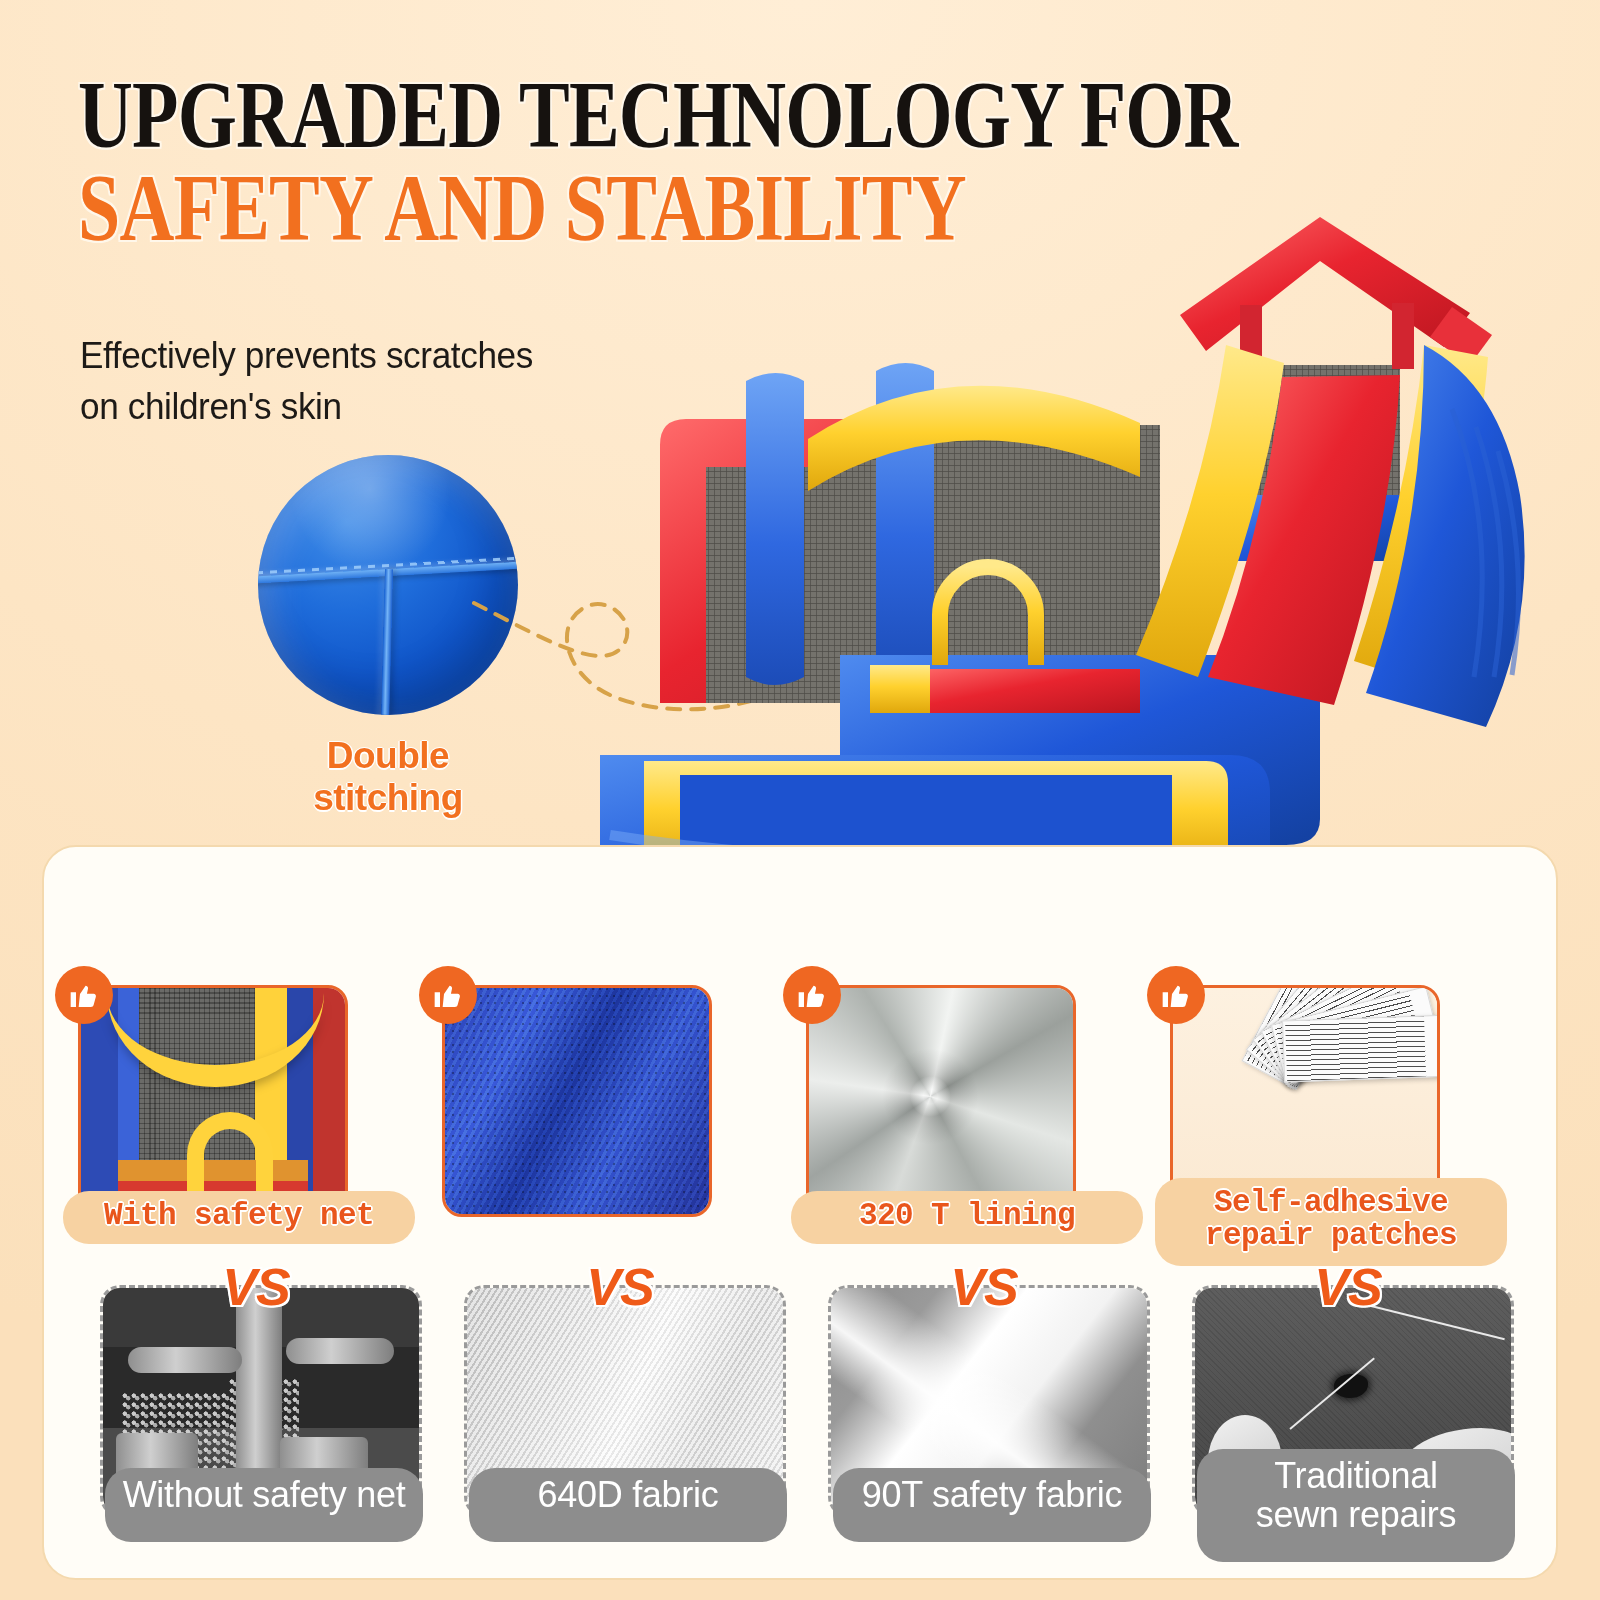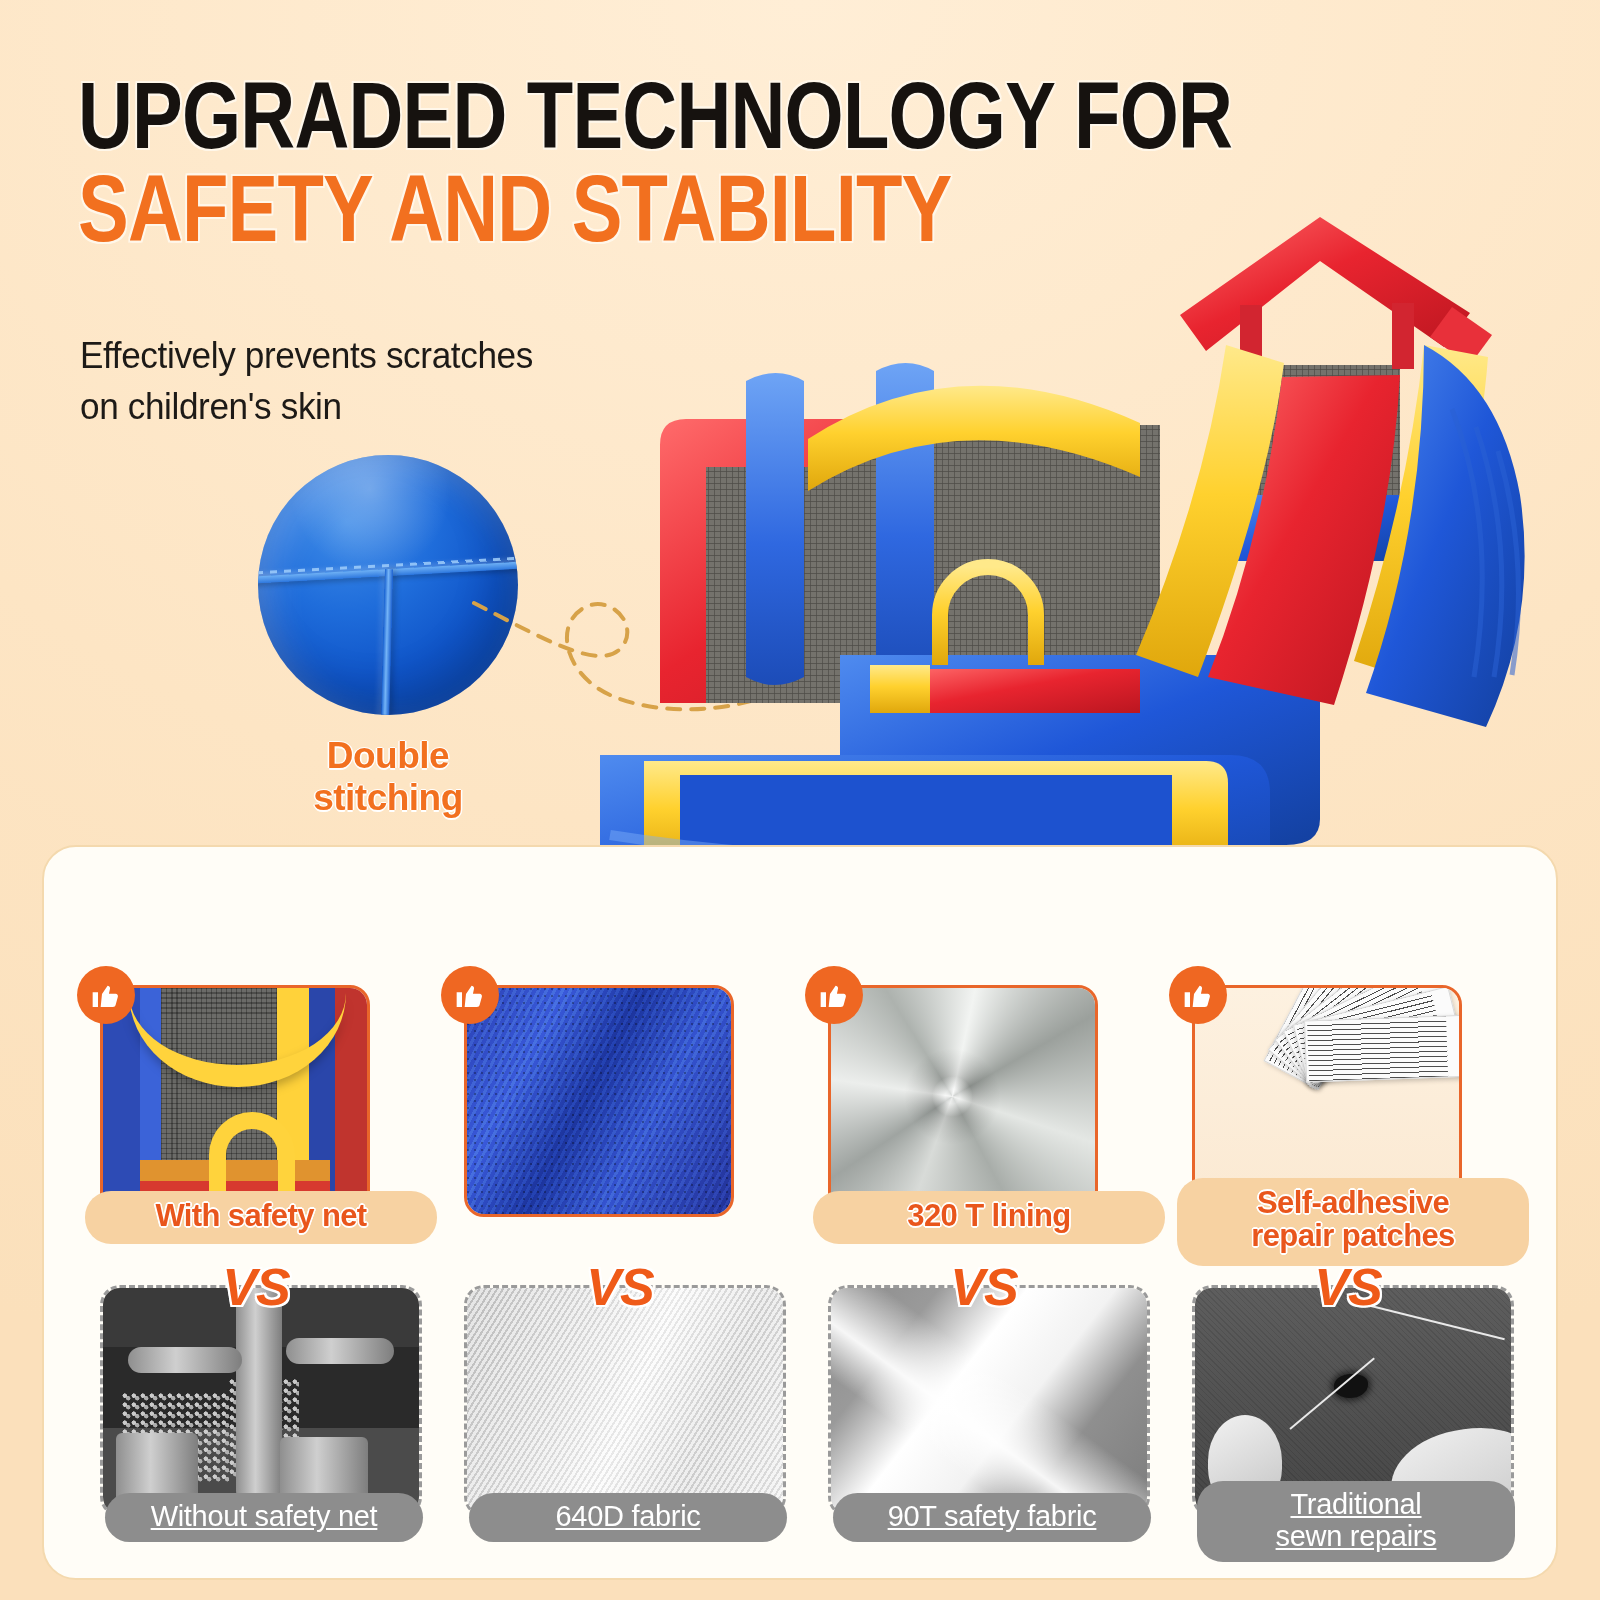--- a/index.html
+++ b/index.html
@@ -11,21 +11,21 @@
     overflow:hidden;
   }
   #stage{
     position:absolute; inset:0; width:1600px; height:1600px;
     background:
       radial-gradient(120% 90% at 50% 0%, #ffeed6 0%, #fde5c4 58%, #fbe0bb 100%);
   }
 
   
   .headline{
-    position:absolute; left:78px; top:72px; width:1180px;
+    position:absolute; left:78px; top:72px; width:1180px;font-family:Liberation Serif, serif;
   }
   .hl-line{
     font-weight:bold;
     letter-spacing:-1px;
     line-height:0.92;
     white-space:nowrap;
     transform:scaleX(0.80);
     transform-origin:left center;
     text-shadow:
        2px 0 0 #fff7ea, -2px 0 0 #fff7ea, 0 2px 0 #fff7ea, 0 -2px 0 #fff7ea,
@@ -92,23 +92,24 @@
 
   
   .grid{
     position:absolute; left:78px; top:985px;
     width:1450px; height:570px;
     display:grid; grid-template-columns:repeat(4, 356px); gap:8px;
   }
   .col{ position:relative; }
 
   .good-card{
-    position:relative; width:270px; height:232px; margin-left:22px;
+    position:relative; width:270px; height:232px; 
     border:3px solid #e9662a; border-radius:20px;
     overflow:visible;
+    font-family:Liberation Mono, monospace;
   }
   .good-img{
     position:absolute; inset:0; border-radius:17px; overflow:hidden;
   }
   .thumb-badge{
     position:absolute; left:-26px; top:-22px; width:58px; height:58px;
     border-radius:50%; background:#ef6722;
     display:flex; align-items:center; justify-content:center;
     z-index:6;
   }
@@ -136,22 +137,22 @@
   }
 
   .bad-card{
     position:absolute; left:22px; top:300px; width:322px; height:232px;
     border:3px dashed #9a9a9a; border-radius:20px;
   }
   .bad-img{ position:absolute; inset:0; border-radius:17px; overflow:hidden; }
   .pill-bad{
     position:absolute; left:2px; bottom:-28px; width:318px;
     background:#8d8d8d; border-radius:26px;
-    padding:8px 4px 10px; text-align:center; z-index:5;
-    font-size:29px; color:#ffffff; line-height:1.08; letter-spacing:-.3px;text-decoration:underline;
+    padding:8px 4px 27px; text-align:center; z-index:5;
+    font-size:36px; color:#ffffff; line-height:1.08; letter-spacing:-.3px;
   }
   .pill-bad.two-line{ bottom:-48px; }
 
   
   .tex-net{
     width:100%; height:100%;
     background:
       linear-gradient(90deg,#2d4bb5 0 14%, #3b63d8 14% 22%, #6b6b68 22% 66%, #ffd23a 66% 78%, #2a46aa 78% 88%, #c0342e 88% 100%);
     position:relative;
   }

